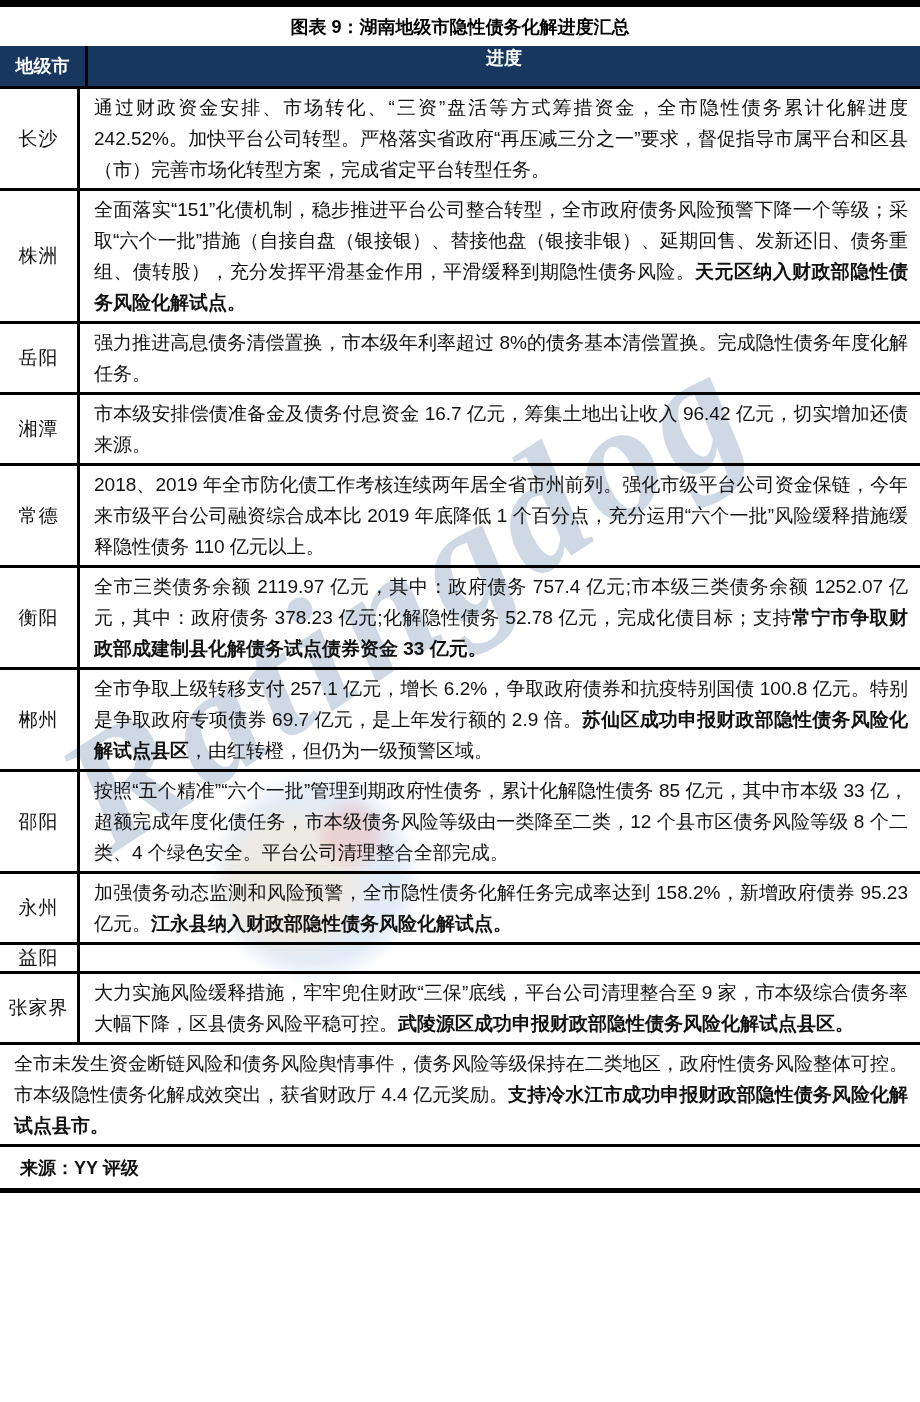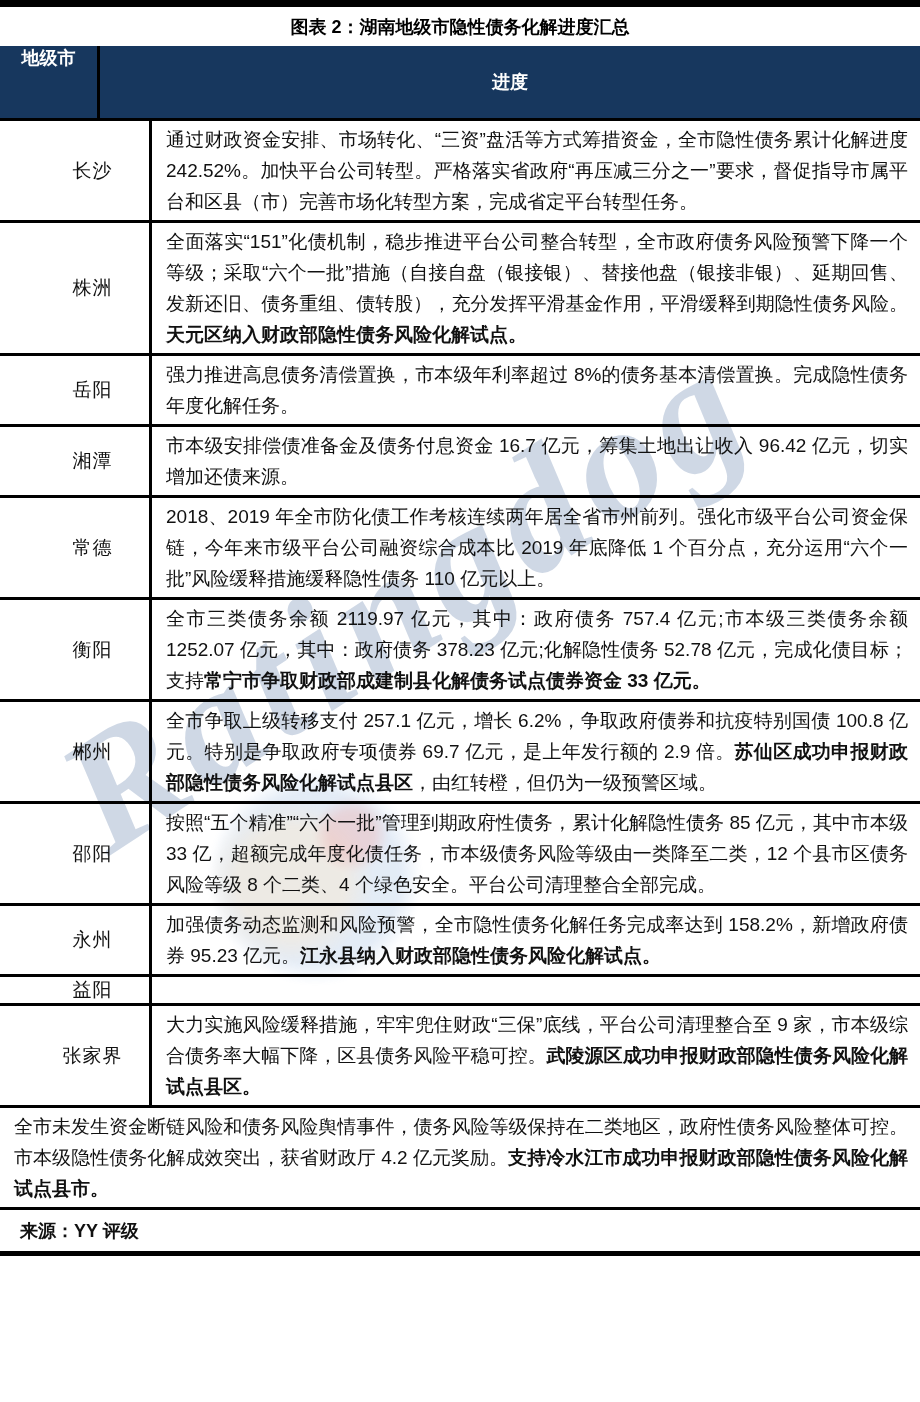--- a/index.html
+++ b/index.html
@@ -19,44 +19,44 @@
       radial-gradient(circle at 42% 52%, rgba(226,200,162,.65) 0 26%, rgba(226,200,162,0) 40%),
       radial-gradient(circle at 50% 50%, rgba(110,155,210,.50) 30% 46%, rgba(110,155,210,0) 58%); }
 
   .content-z { position:relative; z-index:1; }
 
   .top-bar { height:7px; background:var(--border); }
   .title { text-align:center; font-weight:700; font-size:18px; padding:8px 0 7px; color:#000; }
 
   .thead { display:flex; background:var(--header-bg); color:#fff; font-weight:700; font-size:18px;
     border-bottom:3px solid var(--border); }
-  .thead .c1 { width:100px; border-right:3px solid var(--border); text-align:center; padding:0 0; }
-  .thead .c2 { flex:1; text-align:center; padding:24px 0; }
+  .thead .c1 { width:88px; border-right:3px solid var(--border); text-align:center; padding:8px 0; }
+  .thead .c2 { flex:1; text-align:center; padding:0 0; }
 
   .row { display:flex; border-bottom:3px solid var(--border); }
-  .row .city { width:116px; border-right:3px solid var(--border); display:flex; align-items:center;
-    justify-content:center; font-size:19px; letter-spacing:1px;margin-left:36px; }
+  .row .city { width:80px; border-right:3px solid var(--border); display:flex; align-items:center;
+    justify-content:center; font-size:19px; letter-spacing:1px; }
   .row .content { flex:1; padding:3px 12px 3px 14px; font-size:19px; line-height:31px;
     text-align:justify; text-justify:inter-ideograph; }
   .row .content .b { font-weight:700; }
 
   .source { font-weight:700; font-size:18px; padding:9px 20px 8px; border-bottom:5px solid var(--border); }
 </style>
 </head>
 <body>
 
 <div class="page">
 
   <div class="wm-text">Ratingdog</div>
   <div class="wm-logo"></div>
 
   <div class="content-z">
     <div class="top-bar"></div>
 
-    <div class="title">图表 2：湖南地级市隐性债务化解进度汇总</div>
+    <div class="title">图表 9：湖南地级市隐性债务化解进度汇总</div>
 
     <div class="thead">
       <div class="c1">地级市</div>
       <div class="c2">进度</div>
     </div>
 
     <div id="rows">
   <div class="row">
     <div class="city">长沙</div>
     <div class="content"><span>通过财政资金安排、市场转化、“三资”盘活等方式筹措资金，全市隐性债务累计化解进度 242.52%。加快平台公司转型。严格落实省政府“再压减三分之一”要求，督促指导市属平台和区县（市）完善市场化转型方案，完成省定平台转型任务。</span></div>
@@ -106,20 +106,20 @@
     <div class="city">益阳</div>
   </div>
 
 
   <div class="row">
     <div class="city">张家界</div>
     <div class="content"><span>大力实施风险缓释措施，牢牢兜住财政“三保”底线，平台公司清理整合至 9 家，市本级综合债务率大幅下降，区县债务风险平稳可控。</span><span class="b">武陵源区成功申报财政部隐性债务风险化解试点县区。</span></div>
   </div>
 
   <div class="row">
-    <div class="content"><span>全市未发生资金断链风险和债务风险舆情事件，债务风险等级保持在二类地区，政府性债务风险整体可控。市本级隐性债务化解成效突出，获省财政厅 4.2 亿元奖励。</span><span class="b">支持冷水江市成功申报财政部隐性债务风险化解试点县市。</span></div>
+    <div class="content"><span>全市未发生资金断链风险和债务风险舆情事件，债务风险等级保持在二类地区，政府性债务风险整体可控。市本级隐性债务化解成效突出，获省财政厅 4.4 亿元奖励。</span><span class="b">支持冷水江市成功申报财政部隐性债务风险化解试点县市。</span></div>
   </div>
 </div>
 
     <div class="source">来源：YY 评级</div>
   </div>
 
 </div>
 
 </body></html>

